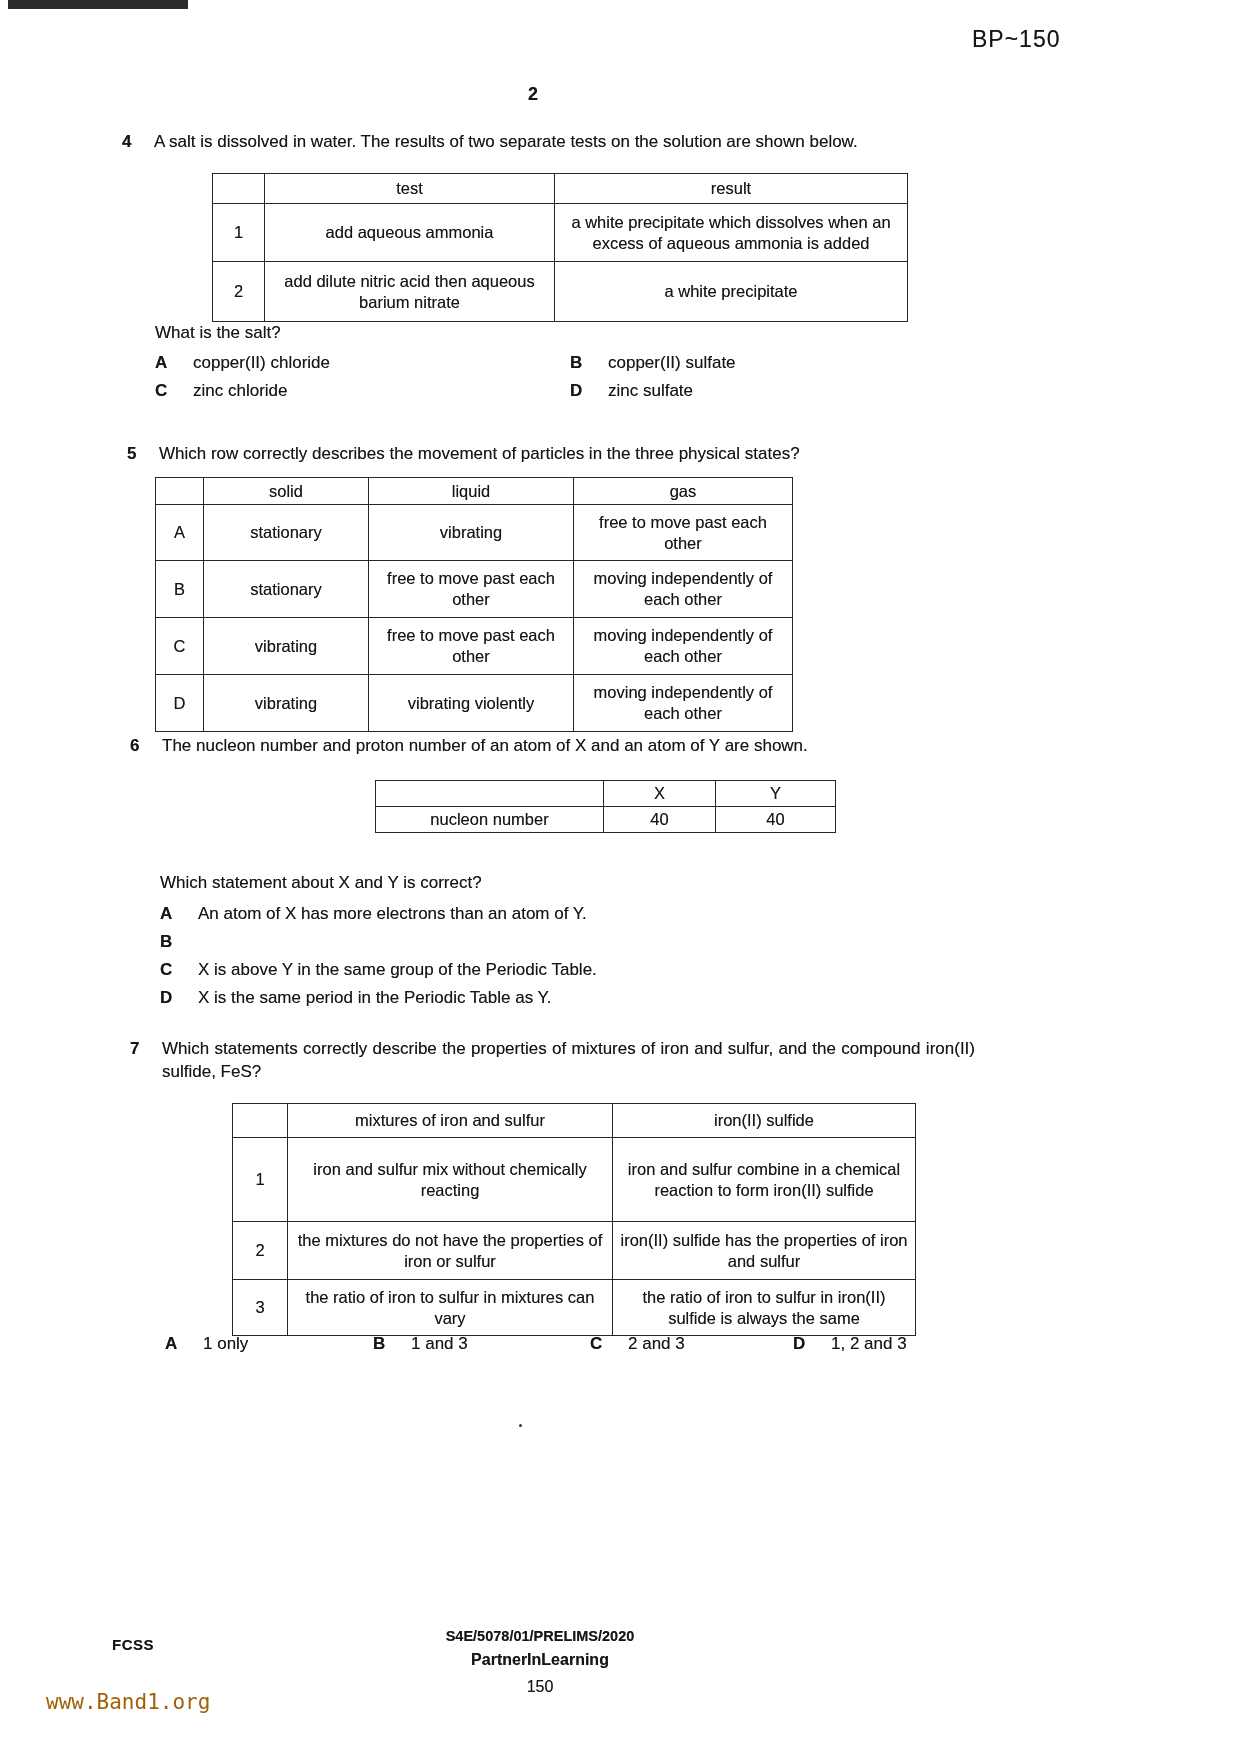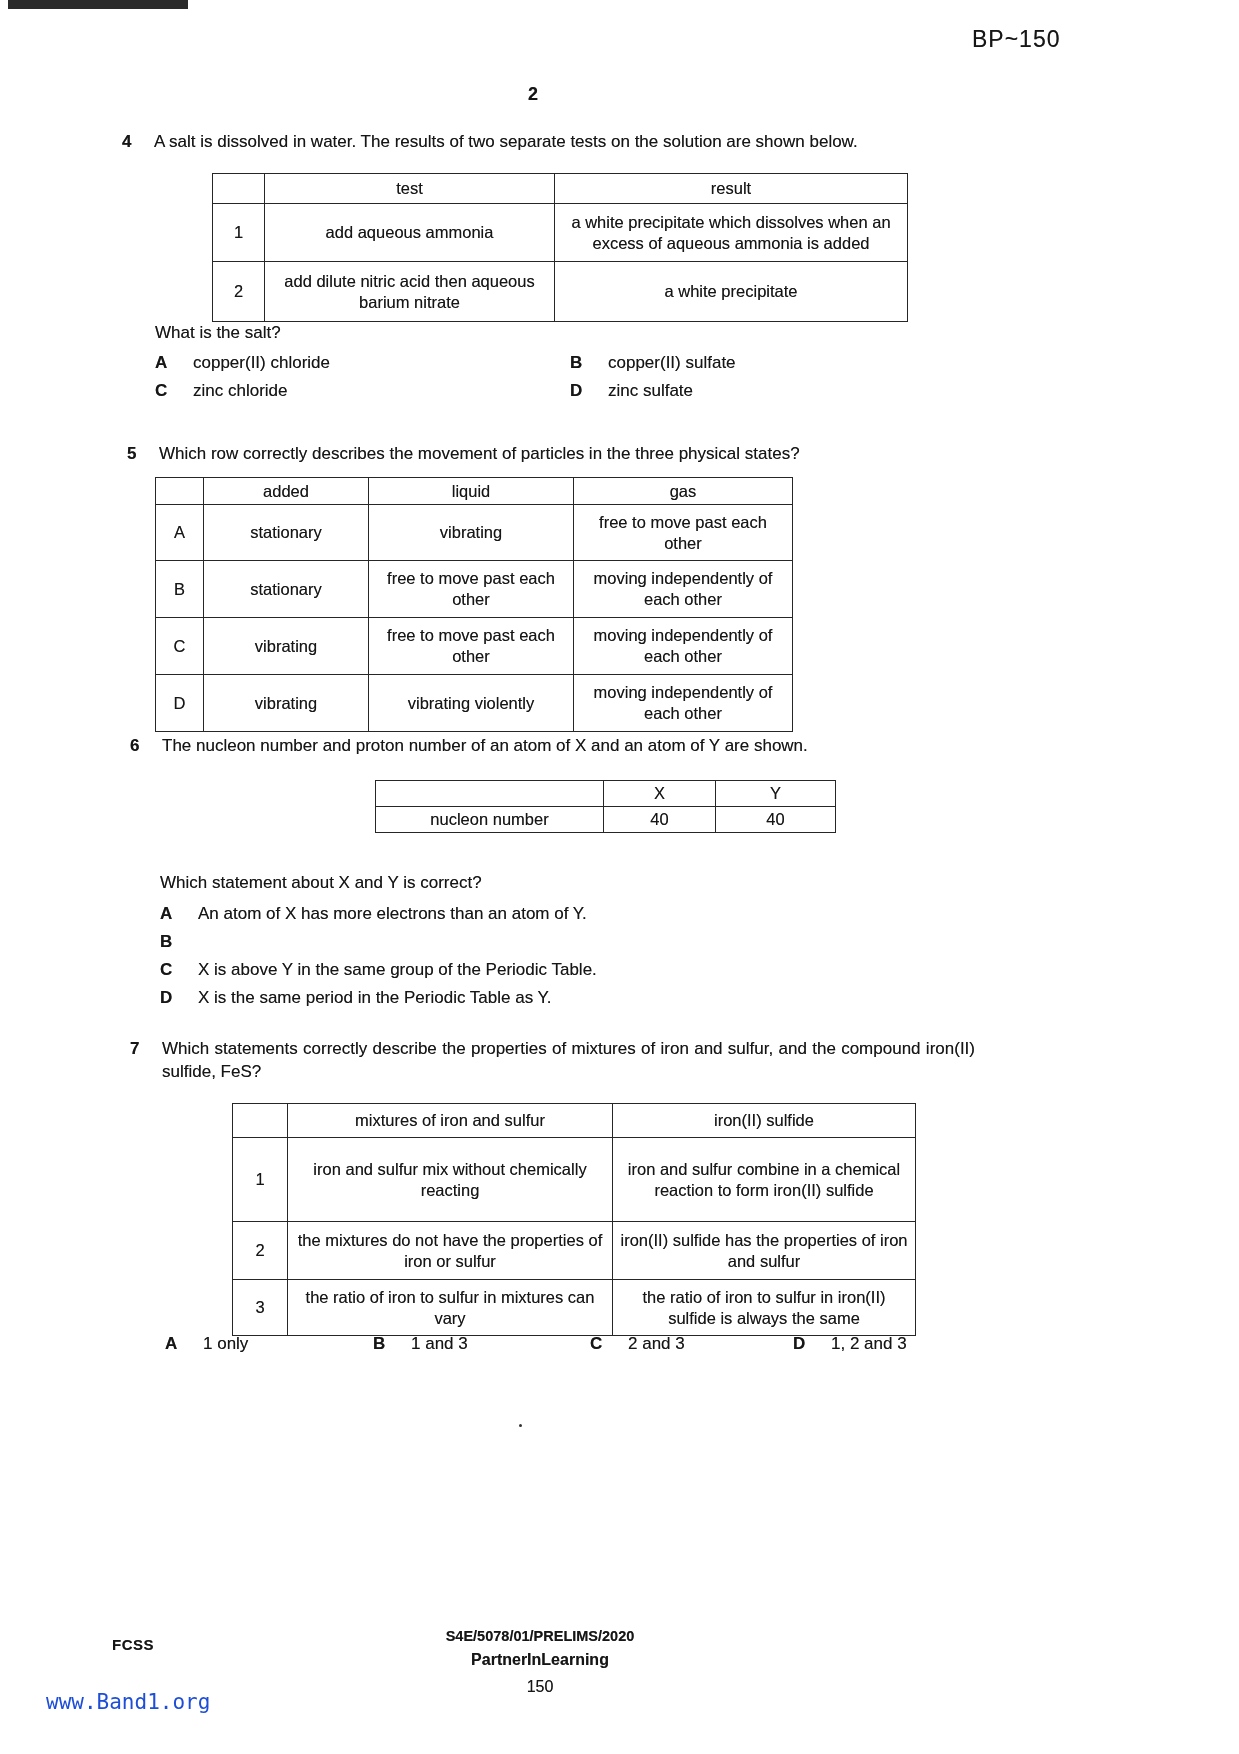--- a/index.html
+++ b/index.html
@@ -100,21 +100,21 @@
 <table class="t abs" style="left:155px;top:477px;width:637px;">
   <colgroup>
       <col style="width:48px">
       <col style="width:165px">
       <col style="width:205px">
       <col style="width:219px">
     </colgroup>
   <tbody>
       <tr style="height:27px;">
     <th></th>
-    <th>added</th>
+    <th>solid</th>
     <th>liquid</th>
     <th>gas</th>
   </tr>
   <tr style="height:56px;">
     <td class="letter">A</td>
     <td>stationary</td>
     <td>vibrating</td>
     <td>free to move past each other</td>
   </tr>
   <tr style="height:57px;">
@@ -238,13 +238,13 @@
 </div>
 
 <div class="dot" style="left:519px;top:1424px;"></div>
 
 <div class="abs" style="left:112px;top:1636px;font-size:15px;font-weight:bold;letter-spacing:.5px;">FCSS</div>
 
 <div class="abs center" style="left:315px;top:1628px;width:450px;font-size:14.5px;font-weight:bold;">S4E/5078/01/PRELIMS/2020</div>
 <div class="abs center" style="left:315px;top:1651px;width:450px;font-size:16px;font-weight:bold;">PartnerInLearning</div>
 <div class="abs center" style="left:315px;top:1678px;width:450px;font-size:16px;">150</div>
 
-<div class="abs mono" style="left:46px;top:1690px;font-size:21px;color:#1d4ed8;text-shadow:none;">www.Band1.org</div>
+<div class="abs mono" style="left:46px;top:1690px;font-size:21px;color:#a16207;text-shadow:none;">www.Band1.org</div>
 
 </body></html>

